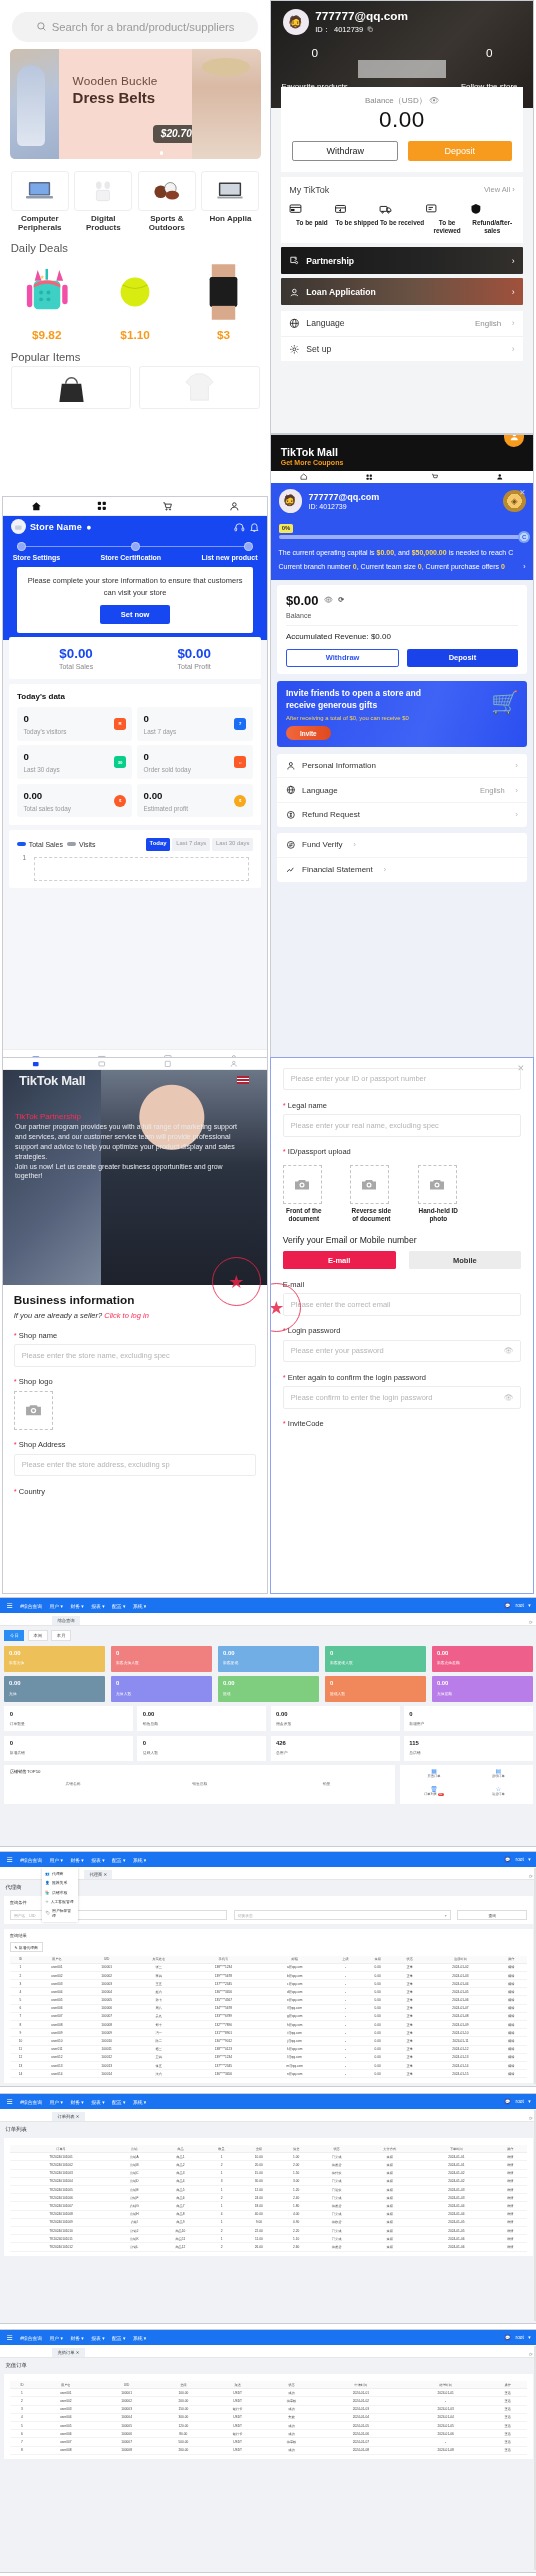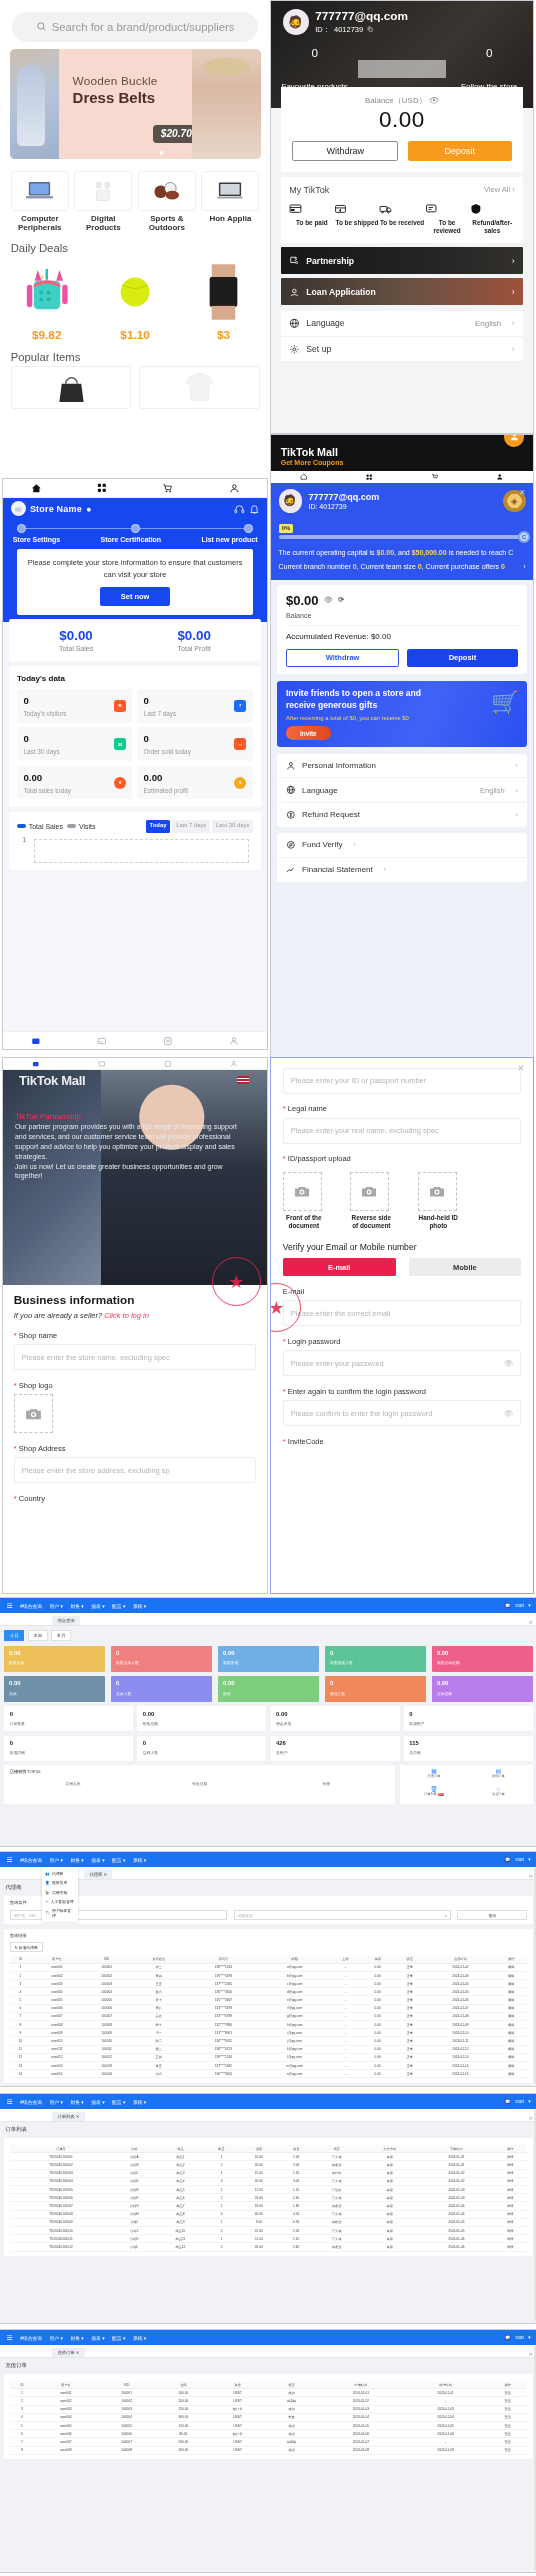--- a/index.html
+++ b/index.html
@@ -48,21 +48,21 @@
   .sec-title { font-size:11.3px; color:#555; padding:9.7px 0 1.1px 8.6px; }
   .deals { display:flex; gap:10px; padding:2.1px 5.4px 0 5.4px; }
   .deal { flex:1 0 0; text-align:center; }
   .deal .img { height:68px; display:flex; align-items:center; justify-content:center; }
   .deal .p { color:#f79b1e; font-size:11.8px; font-weight:bold; margin-top:2.1px; }
   .pop { display:flex; gap:7.5px; padding:2.1px 8.6px 0 8.6px; }
   .pop .card { flex:1 0 0; height:43px; border:0.5px solid #eee; border-radius:2.7px;
      display:flex;align-items:center;justify-content:center;overflow:hidden;background:#fff;}
 
   
-  #seller-dash { left:2.1px; top:478px; width:266px; height:572px;
+  #seller-dash { left:2.1px; top:496px; width:266px; height:572px;
      border:0.5px solid #c9ccd2; background:#f4f6fa; }
   .sd-tabbar { height:19.3px; background:#fff; display:flex; align-items:center;
     justify-content:space-around; border-bottom:0.5px solid #eee; }
   .sd-hero { background:#1747f0; padding:3.2px 7.5px 7.5px 7.5px; }
   .sd-storebar { display:flex; align-items:center; gap:4.3px; color:#fff; }
   .sd-avatar { width:15px;height:15px;border-radius:50%;background:#f0f2f7;
      display:flex;align-items:center;justify-content:center;}
   .sd-storename { font-size:9px; font-weight:bold; letter-spacing:0.2px;}
   .sd-spacer{flex:1;}
   .steps { display:flex; align-items:center; margin:7.5px 6.4px 0 6.4px; }
@@ -128,21 +128,21 @@
   .bi-body { padding:8.6px 10.7px 0 10.7px; }
   .bi-title { font-size:11.8px; font-weight:bold; color:#1a1a1a; }
   .bi-sub { font-size:7.5px; color:#333; margin-top:3.8px;font-style:italic; }
   .bi-sub a { color:#ff2c55; text-decoration:none; }
   .fld { margin-top:10.7px; }
   .fld .lab { font-size:7.5px; color:#333; }
   .fld .lab .req { color:#ff2c55; }
   .upbox { margin-top:4.3px; width:39px; height:39px; border:0.5px dashed #c4c4c4;
      display:flex; align-items:center; justify-content:center; }
   .inp { margin-top:4.3px; height:22.5px; border:0.5px solid #ececec; border-radius:2.1px;
-     display:flex; align-items:center; padding:12px 7px; color:#b5b5b5; font-size:7.5px;
+     display:flex; align-items:center; padding:0 7px; color:#b5b5b5; font-size:7.5px;
      overflow:hidden; white-space:nowrap; }
 
   
   #user-center { left:270px; top:0; width:264px; height:434px;
      border:0.5px solid #c9ccd2; background:#f3f4f6; }
   .uc-hero { height:107px; background:linear-gradient(135deg,#1c1c1c,#3a3530 60%,#241f1c);
      position:relative; }
   .uc-row { display:flex; align-items:center; gap:6.4px; padding:7.5px 0 0 11.8px; }
   .uc-av { width:26px;height:26px;border-radius:50%;background:#efe9f2;
      display:flex;align-items:center;justify-content:center;font-size:11.8px;}

